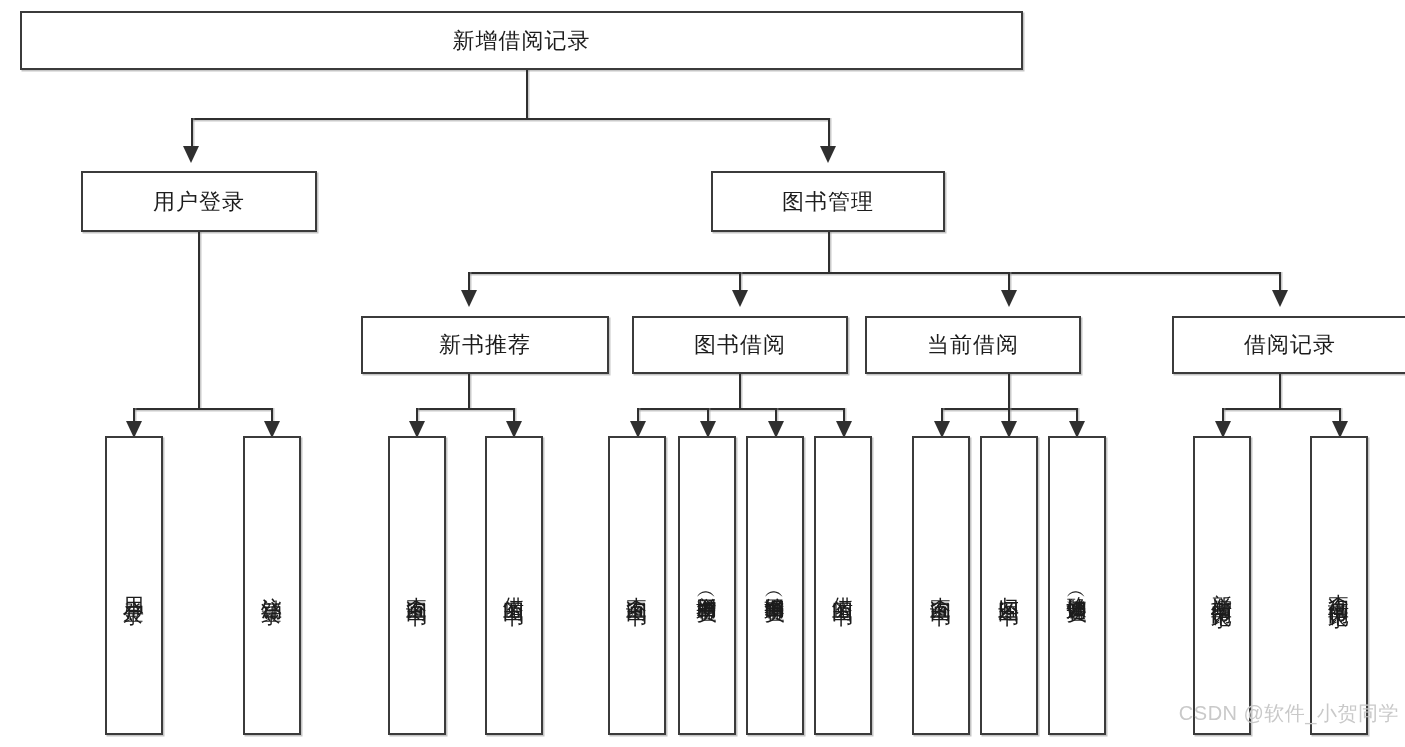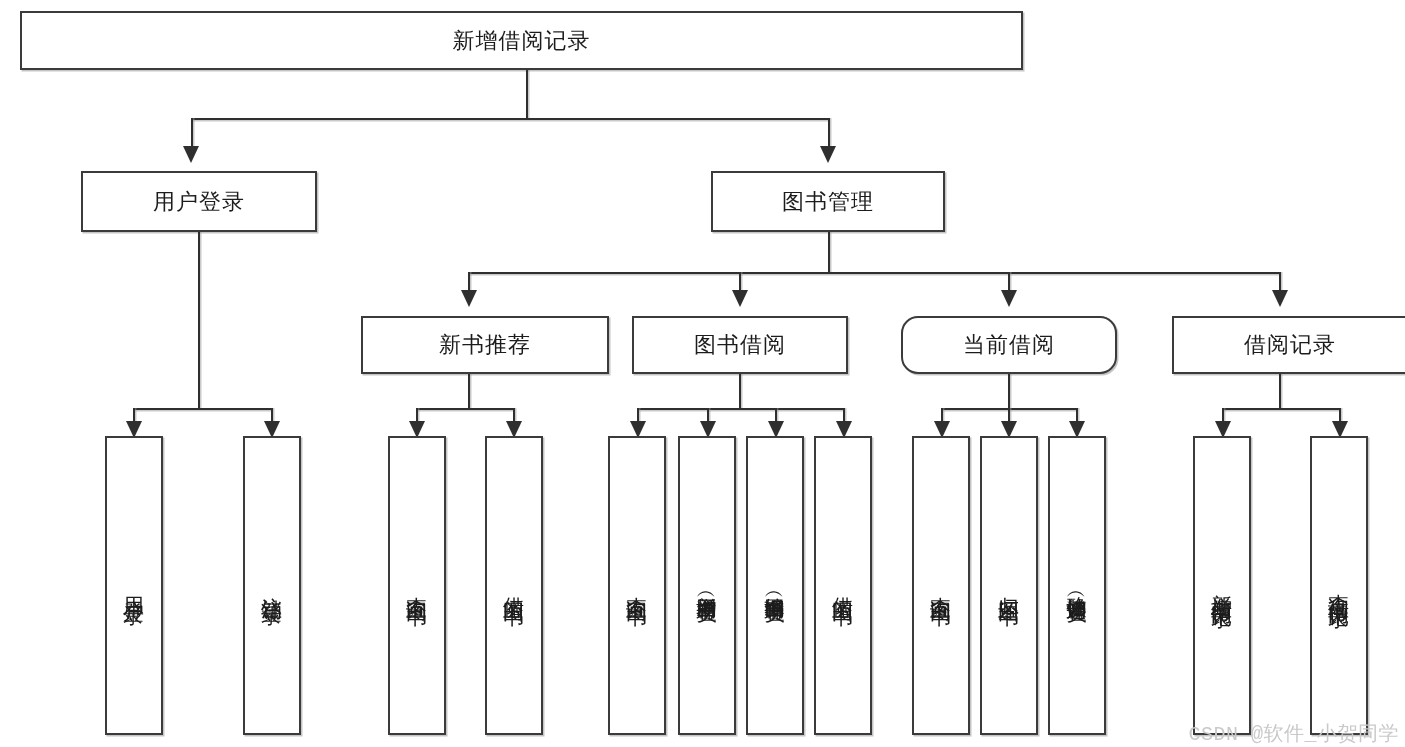--- a/index.html
+++ b/index.html
@@ -73,27 +73,26 @@
     width: 0;
     height: 0;
     border-left: 8px solid transparent;
     border-right: 8px solid transparent;
     border-top: 17px solid #2f2f2f;
   }
   
   #watermark {
     position: absolute;
     right: 6px;
-    bottom: 0;
+    bottom: 20px;
     color: #c9c9c9;
     font-size: 20px;
     letter-spacing: 0.5px;
     white-space: nowrap;
     user-select: none;
-    font-family: Liberation Mono, monospace;
   }
 </style>
 </head>
 <body>
 
 <div id="canvas">
 
   <div class="node" style="left:20px; top:11px; width:1003px; height:59px;">
     <span class="label">新增借阅记录</span>
   </div>
@@ -136,21 +135,21 @@
 
   <div class="vline" style="left:1279px; top:272px; height:20px;"></div>
   <div class="arrow" style="left:1272px; top:290px;"></div>
 
   <div class="node" style="left:361px; top:316px; width:248px; height:58px;">
     <span class="label">新书推荐</span>
   </div>
   <div class="node" style="left:632px; top:316px; width:216px; height:58px;">
     <span class="label">图书借阅</span>
   </div>
-  <div class="node" style="left:901px; top:316px; width:216px; height:58px;border-radius:17px;">
+  <div class="node" style="left:865px; top:316px; width:216px; height:58px;">
     <span class="label">当前借阅</span>
   </div>
   <div class="node" style="left:1172px; top:316px; width:236px; height:58px;">
     <span class="label">借阅记录</span>
   </div>
 
   <div class="vline" style="left:468px; top:374px; height:34px;"></div>
   <div class="hline" style="left:416px; top:408px; width:97px;"></div>
   <div class="vline" style="left:416px; top:408px; height:16px;"></div>
   <div class="arrow" style="left:409px; top:421px;"></div>

